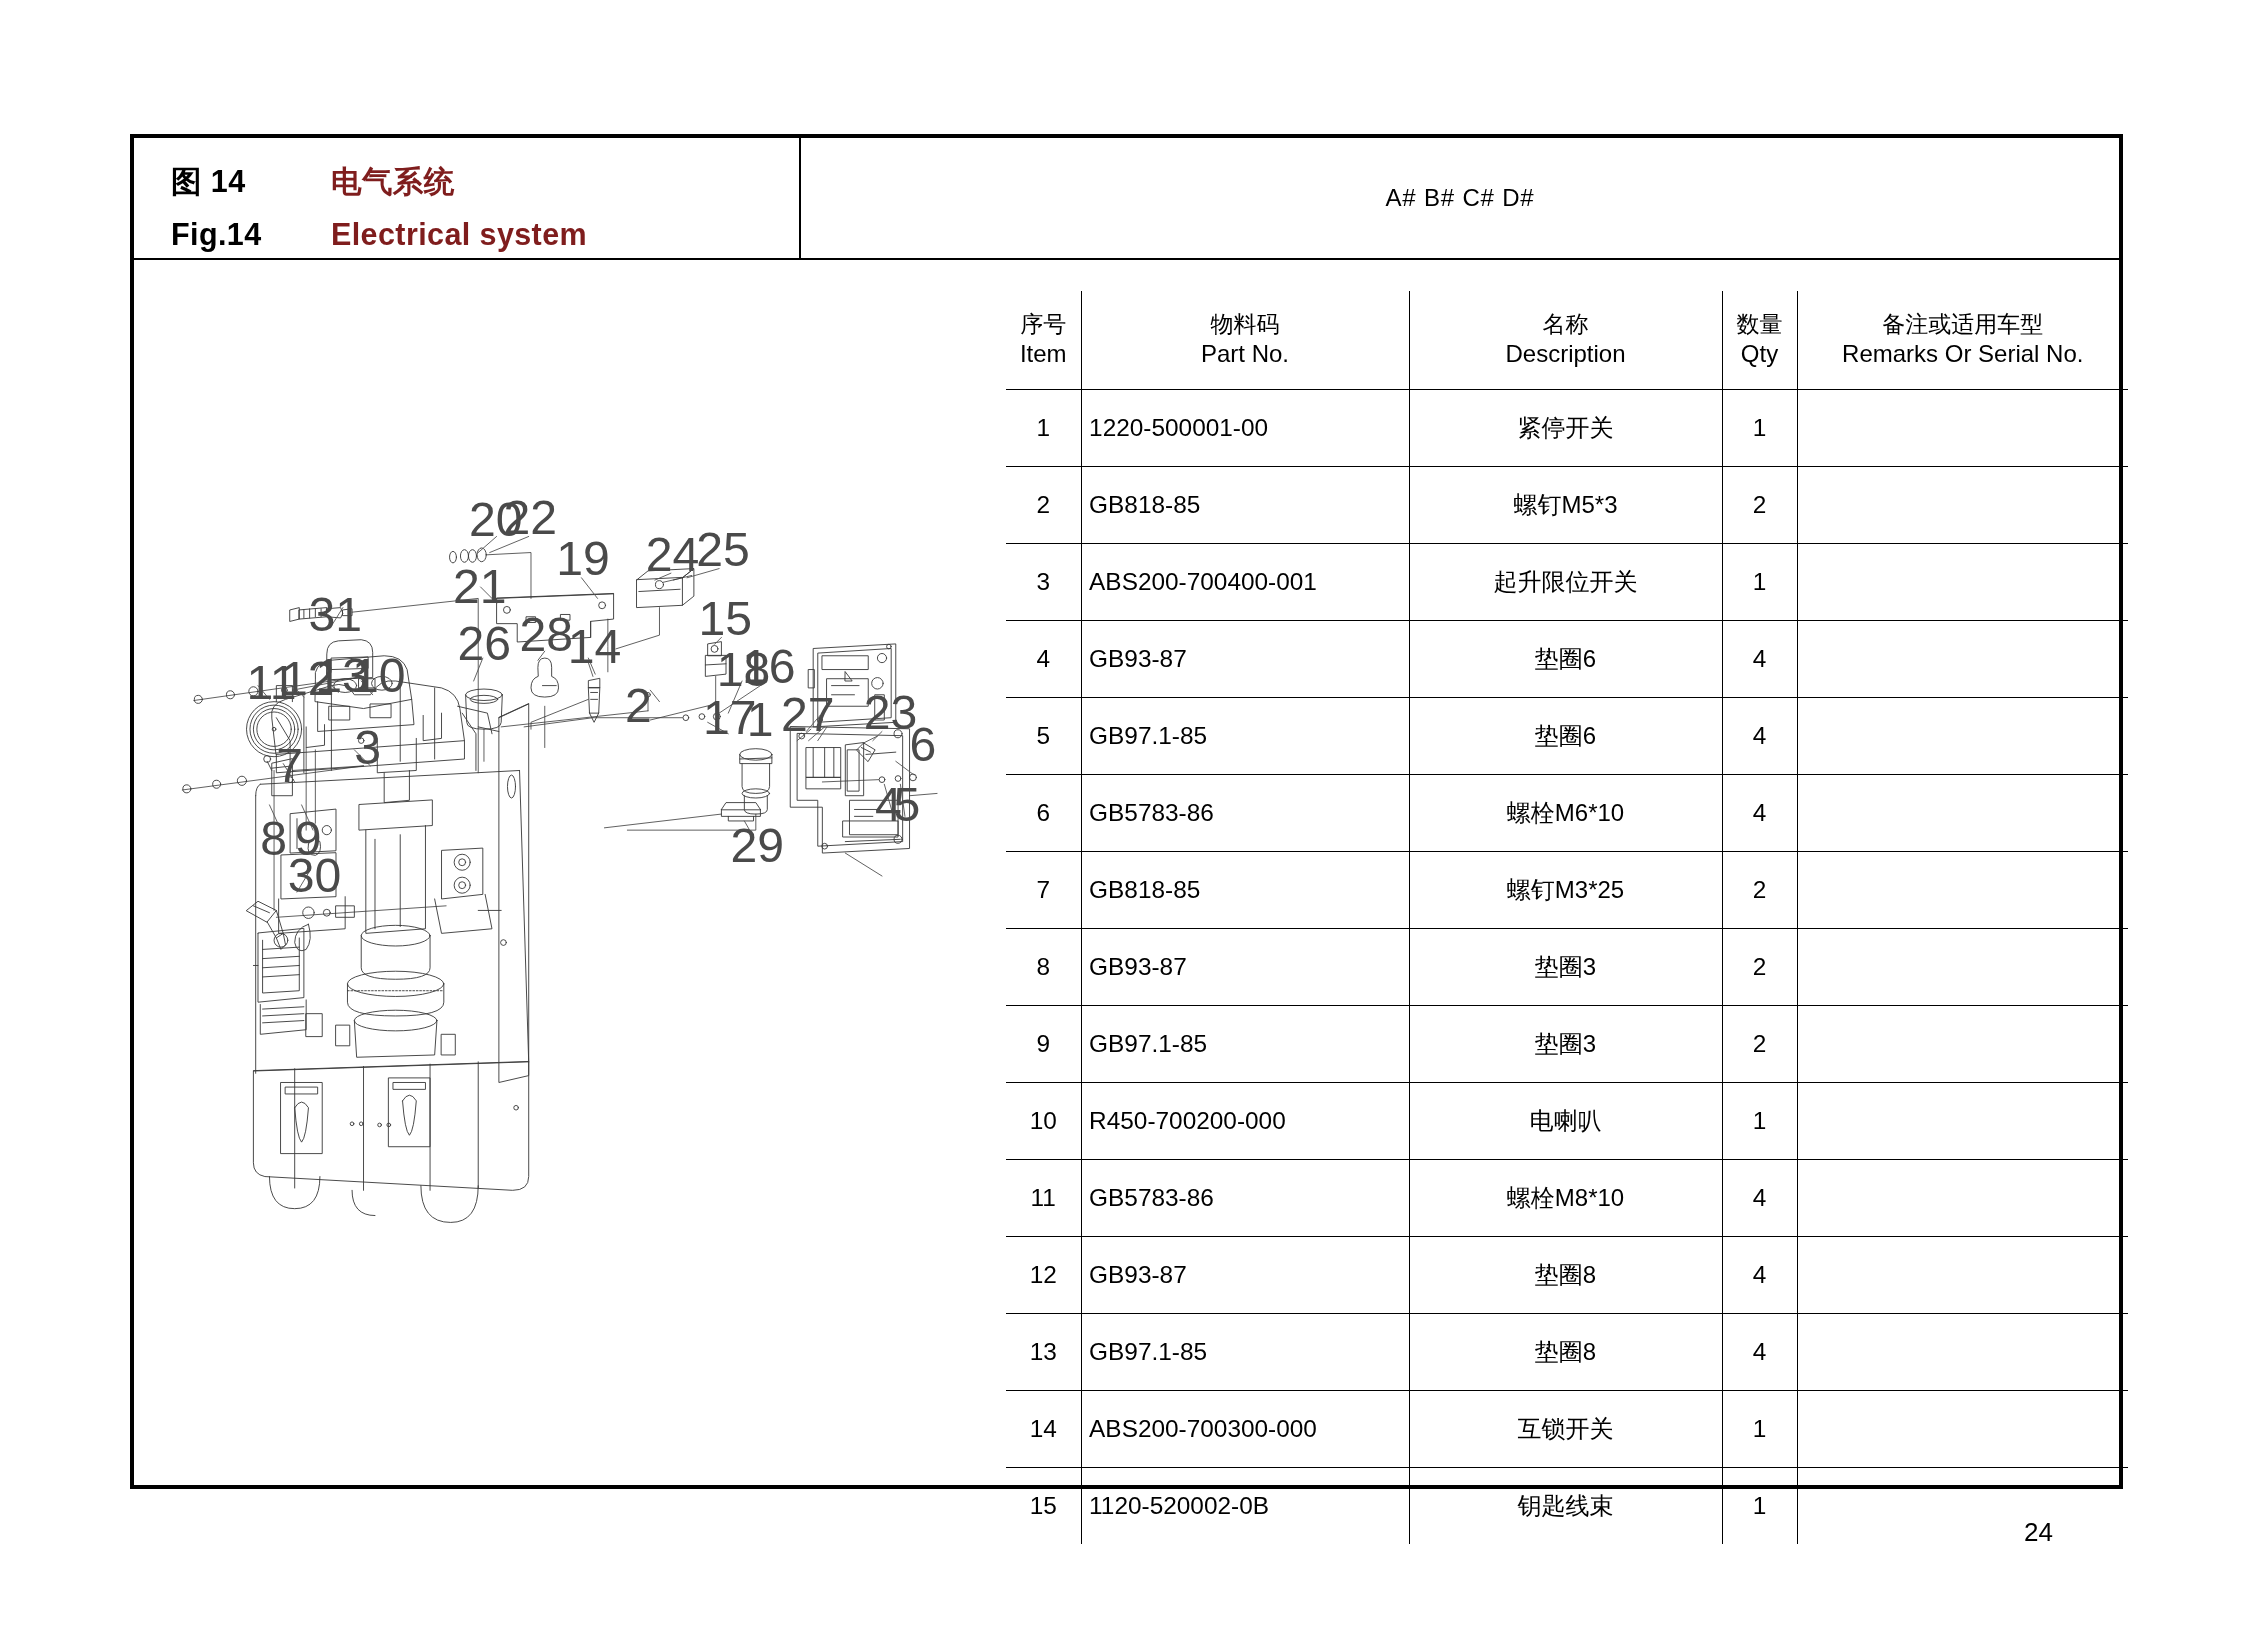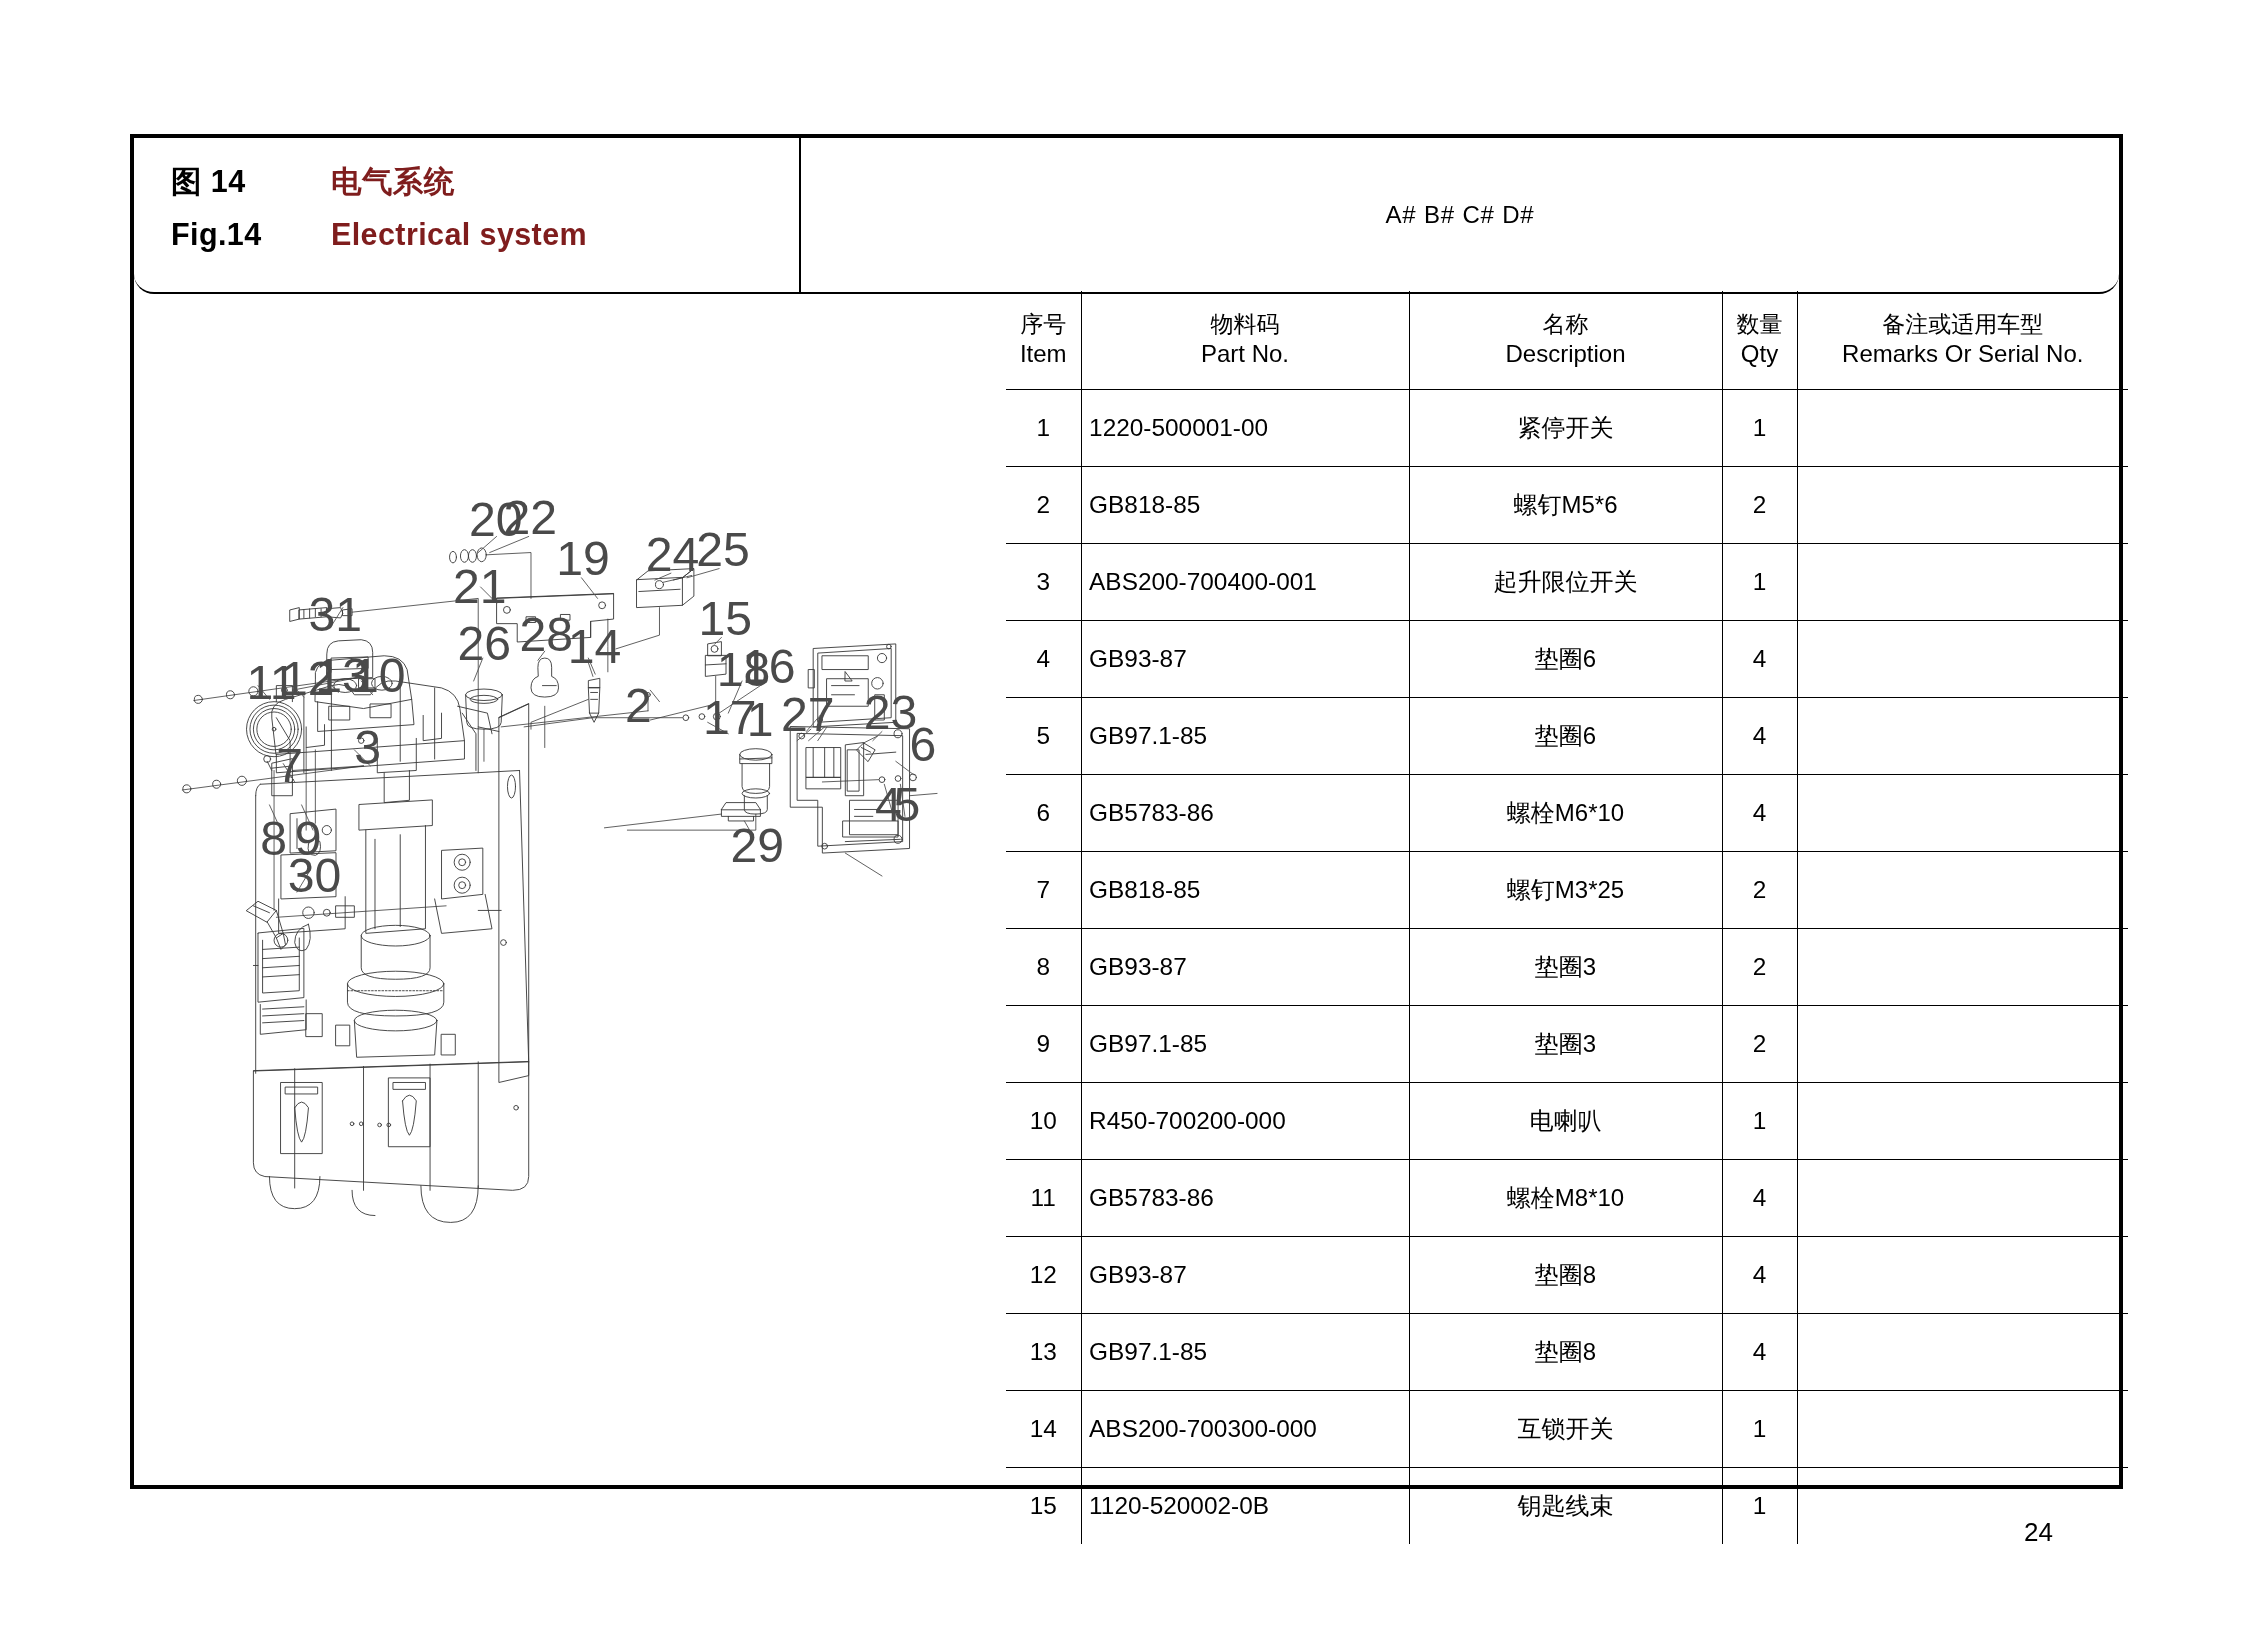--- a/index.html
+++ b/index.html
@@ -17,23 +17,22 @@
     left: 130px; top: 134px;
     width: 1993px; height: 1355px;
     border: 4.6px solid #000;
     background: #fff;
   }
 
   
   .header-band {
     position: absolute;
     left: 0; top: 0;
-    width: 100%; height: 156px;
+    width: 100%; height: 122px;
     border-bottom: 2.3px solid #000;
-    border-radius: 20px;
   }
   .title-cell {
     position: absolute;
     left: 0; top: 0;
     width: 667px; height: 100%;
     border-right: 2.3px solid #000;
     padding: 24.4px 0 0 37px;
   }
   .title-row { display: flex; align-items: baseline; white-space: nowrap; }
   .title-row + .title-row { margin-top: 13.7px; }
@@ -510,21 +509,21 @@
               <tr>
                 <td class="c-item">1</td>
                 <td class="c-part">1220-500001-00</td>
                 <td class="c-desc">紧停开关</td>
                 <td class="c-qty">1</td>
                 <td class="c-rem"></td>
               </tr>
               <tr>
                 <td class="c-item">2</td>
                 <td class="c-part">GB818-85</td>
-                <td class="c-desc">螺钉M5*6</td>
+                <td class="c-desc">螺钉M5*3</td>
                 <td class="c-qty">2</td>
                 <td class="c-rem"></td>
               </tr>
               <tr>
                 <td class="c-item">3</td>
                 <td class="c-part">ABS200-700400-001</td>
                 <td class="c-desc">起升限位开关</td>
                 <td class="c-qty">1</td>
                 <td class="c-rem"></td>
               </tr>

